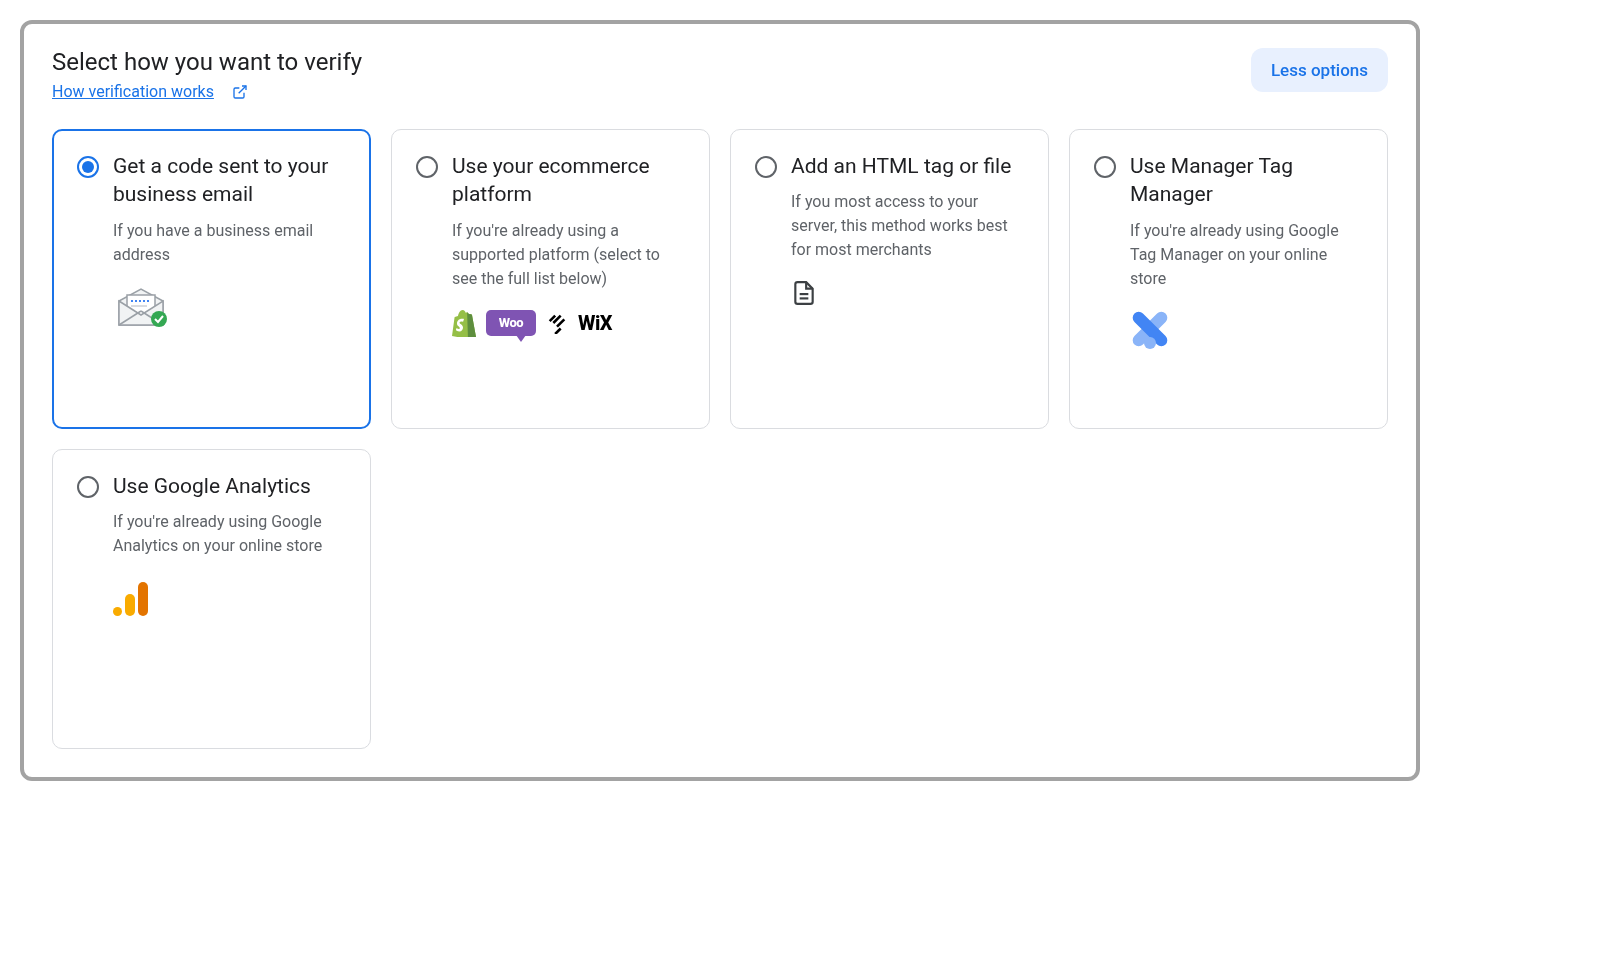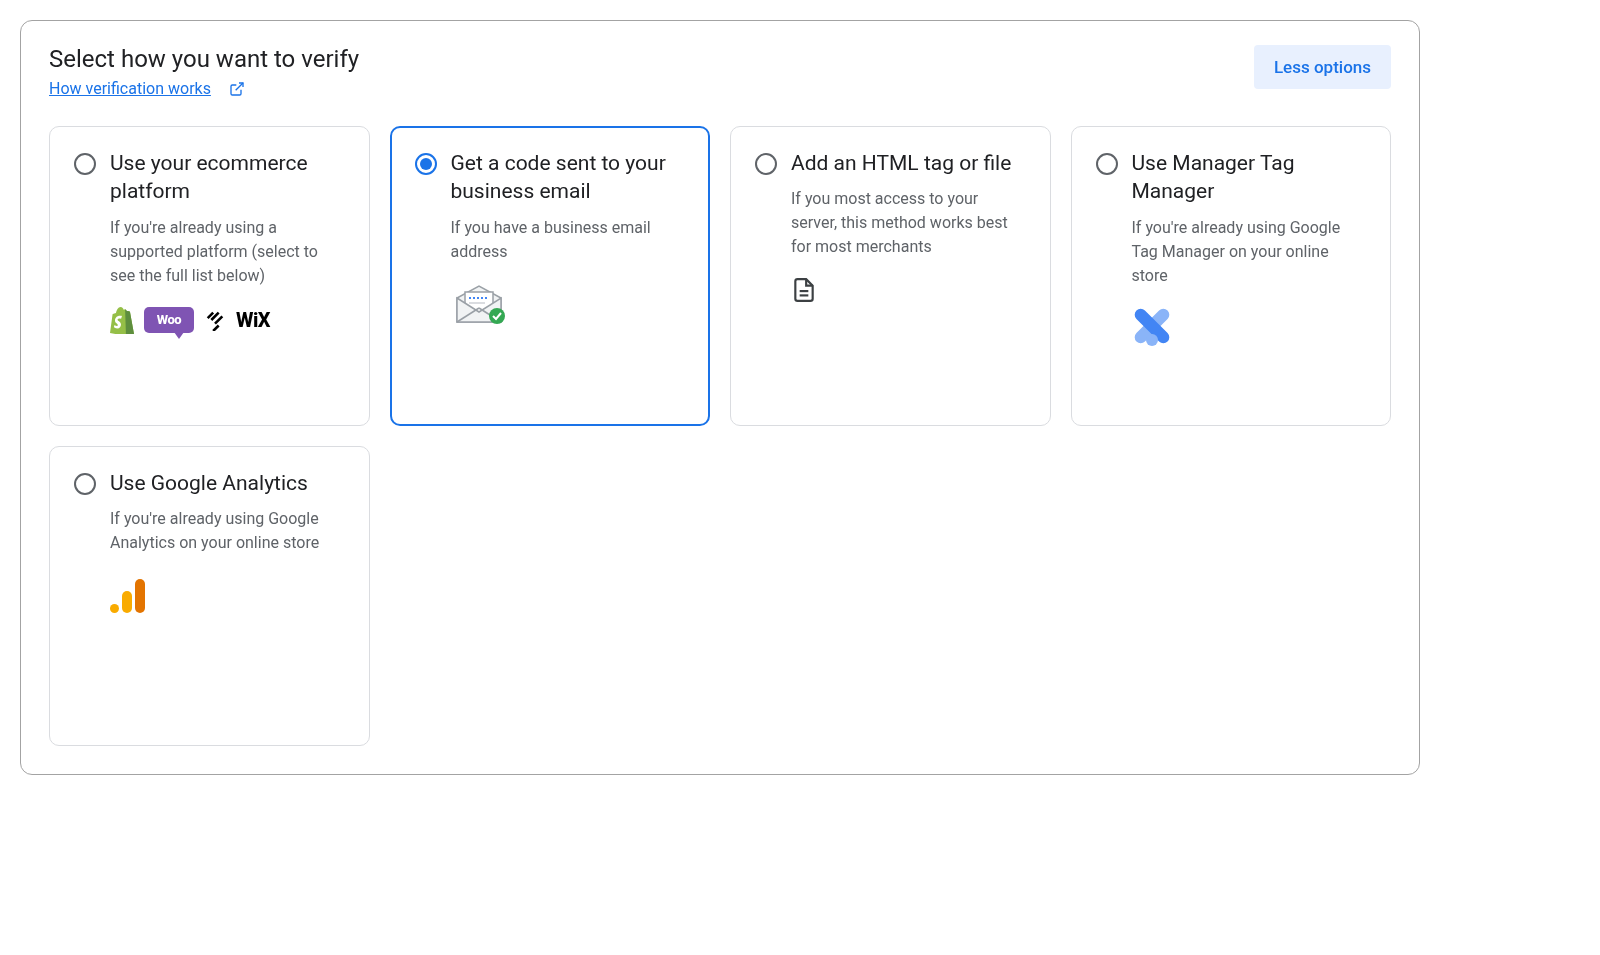--- a/index.html
+++ b/index.html
@@ -4,21 +4,21 @@
 <style>
   * { box-sizing: border-box; }
   body {
     margin: 0;
     padding: 20px;
     font-family: 'Google Sans', Roboto, Arial, sans-serif;
     background: #fff;
     color: #202124;
   }
   .panel {
-    border: 1px solid #a3a3a3;
+    border: 4px solid #a3a3a3;
     border-radius: 12px;
     padding: 24px 28px 28px 28px;
     max-width: 1400px;
   }
   .header-row {
     display: flex;
     justify-content: space-between;
     align-items: flex-start;
     margin-bottom: 28px;
   }
@@ -36,21 +36,21 @@
     display: inline-flex;
     align-items: center;
     gap: 18px;
     cursor: pointer;
   }
   .help-link svg { flex-shrink: 0; }
   .less-options-btn {
     background: #e8f0fe;
     color: #1a73e8;
     border: none;
-    border-radius: 4px;
+    border-radius: 12px;
     padding: 12px 20px;
     font-size: 17px;
     font-family: inherit;
     cursor: pointer;
     font-weight: 500;
   }
   .options-grid {
     display: grid;
     grid-template-columns: repeat(4, 1fr);
     gap: 20px;
@@ -157,42 +157,20 @@
           <path d="M18 13v6a2 2 0 0 1-2 2H5a2 2 0 0 1-2-2V8a2 2 0 0 1 2-2h6"></path>
           <polyline points="15 3 21 3 21 9"></polyline>
           <line x1="10" y1="14" x2="21" y2="3"></line>
         </svg>
       </a>
     </div>
     <button class="less-options-btn">Less options</button>
   </div>
 
   <div class="options-grid">
-
-    <div class="option-card">
-      <div class="radio"></div>
-      <div class="card-body">
-        <div class="card-title">Use your ecommerce platform</div>
-        <div class="card-desc">If you're already using a supported platform (select to see the full list below)</div>
-        <div class="card-icon-area platform-logos">
-          <svg class="shopify-logo" viewBox="0 0 24 28">
-            <path fill="#95bf47" d="M20 6c-.1-.5-.5-.8-1-.8l-2-.2-1.5-1.5c-.3-.3-.8-.2-1-.1l-.8.3C13 2 12 1 10.8 1 8 1 6.5 4.5 6 7l-2.5.8c-.8.2-.8.3-1 1L0 27l16 3 8-2L20 6z"></path>
-            <path fill="#5e8e3e" d="M19 5.2l-2-.2-1.5-1.5c-.1-.1-.3-.2-.4-.2L16 30l8-2-4-22c-.1-.5-.5-.8-1-.8z"></path>
-            <path fill="#fff" d="M12 10l-1 3s-.8-.4-1.8-.4c-1.5 0-1.6.9-1.6 1.2 0 1.3 3.4 1.8 3.4 4.8 0 2.4-1.5 3.9-3.5 3.9-2.4 0-3.6-1.5-3.6-1.5l.6-2.1s1.2 1 2.3 1c.7 0 1-.5 1-1 0-1.6-2.8-1.7-2.8-4.5 0-2.3 1.7-4.6 5.1-4.6 1.3 0 1.9.2 1.9.2z"></path>
-          </svg>
-          <div class="woo-logo">
-            <span class="woo-text">Woo</span>
-          </div>
-          <svg class="squarespace-logo" viewBox="0 0 24 24" fill="#000">
-            <path d="M9 3l-6 6 2 2 6-6-2-2zm6 0l-8 8 2 2 8-8-2-2zm4 4l-8 8 2 2 8-8-2-2zm-4 10l-6 6 2 2 6-6-2-2z"></path>
-          </svg>
-          <span class="wix-text">WiX</span>
-        </div>
-      </div>
-    </div>
 
     <div class="option-card selected">
       <div class="radio"></div>
       <div class="card-body">
         <div class="card-title">Get a code sent to your business email</div>
         <div class="card-desc">If you have a business email address</div>
         <div class="card-icon-area">
           <svg width="56" height="42" viewBox="0 0 56 42">
             <polygon points="6,40 6,16 28,4 50,16 50,40" fill="#f1f3f4" stroke="#9aa0a6" stroke-width="1.5"></polygon>
             <rect x="14" y="10" width="28" height="20" fill="#fff" stroke="#9aa0a6" stroke-width="1.5"></rect>
@@ -204,20 +182,42 @@
             <circle cx="46" cy="34" r="8" fill="#34a853"></circle>
             <polyline points="42,34 45,37 50,31" fill="none" stroke="#fff" stroke-width="2"></polyline>
           </svg>
         </div>
       </div>
     </div>
 
     <div class="option-card">
       <div class="radio"></div>
       <div class="card-body">
+        <div class="card-title">Use your ecommerce platform</div>
+        <div class="card-desc">If you're already using a supported platform (select to see the full list below)</div>
+        <div class="card-icon-area platform-logos">
+          <svg class="shopify-logo" viewBox="0 0 24 28">
+            <path fill="#95bf47" d="M20 6c-.1-.5-.5-.8-1-.8l-2-.2-1.5-1.5c-.3-.3-.8-.2-1-.1l-.8.3C13 2 12 1 10.8 1 8 1 6.5 4.5 6 7l-2.5.8c-.8.2-.8.3-1 1L0 27l16 3 8-2L20 6z"></path>
+            <path fill="#5e8e3e" d="M19 5.2l-2-.2-1.5-1.5c-.1-.1-.3-.2-.4-.2L16 30l8-2-4-22c-.1-.5-.5-.8-1-.8z"></path>
+            <path fill="#fff" d="M12 10l-1 3s-.8-.4-1.8-.4c-1.5 0-1.6.9-1.6 1.2 0 1.3 3.4 1.8 3.4 4.8 0 2.4-1.5 3.9-3.5 3.9-2.4 0-3.6-1.5-3.6-1.5l.6-2.1s1.2 1 2.3 1c.7 0 1-.5 1-1 0-1.6-2.8-1.7-2.8-4.5 0-2.3 1.7-4.6 5.1-4.6 1.3 0 1.9.2 1.9.2z"></path>
+          </svg>
+          <div class="woo-logo">
+            <span class="woo-text">Woo</span>
+          </div>
+          <svg class="squarespace-logo" viewBox="0 0 24 24" fill="#000">
+            <path d="M9 3l-6 6 2 2 6-6-2-2zm6 0l-8 8 2 2 8-8-2-2zm4 4l-8 8 2 2 8-8-2-2zm-4 10l-6 6 2 2 6-6-2-2z"></path>
+          </svg>
+          <span class="wix-text">WiX</span>
+        </div>
+      </div>
+    </div>
+
+    <div class="option-card">
+      <div class="radio"></div>
+      <div class="card-body">
         <div class="card-title">Add an HTML tag or file</div>
         <div class="card-desc">If you most access to your server, this method works best for most merchants</div>
         <div class="card-icon-area file-icon">
           <svg viewBox="0 0 24 24" fill="none" stroke="#3c4043" stroke-width="2">
             <path d="M14 2H6a2 2 0 0 0-2 2v16a2 2 0 0 0 2 2h12a2 2 0 0 0 2-2V8z"></path>
             <polyline points="14 2 14 8 20 8"></polyline>
             <line x1="8" y1="13" x2="16" y2="13"></line>
             <line x1="8" y1="17" x2="16" y2="17"></line>
           </svg>
         </div>

